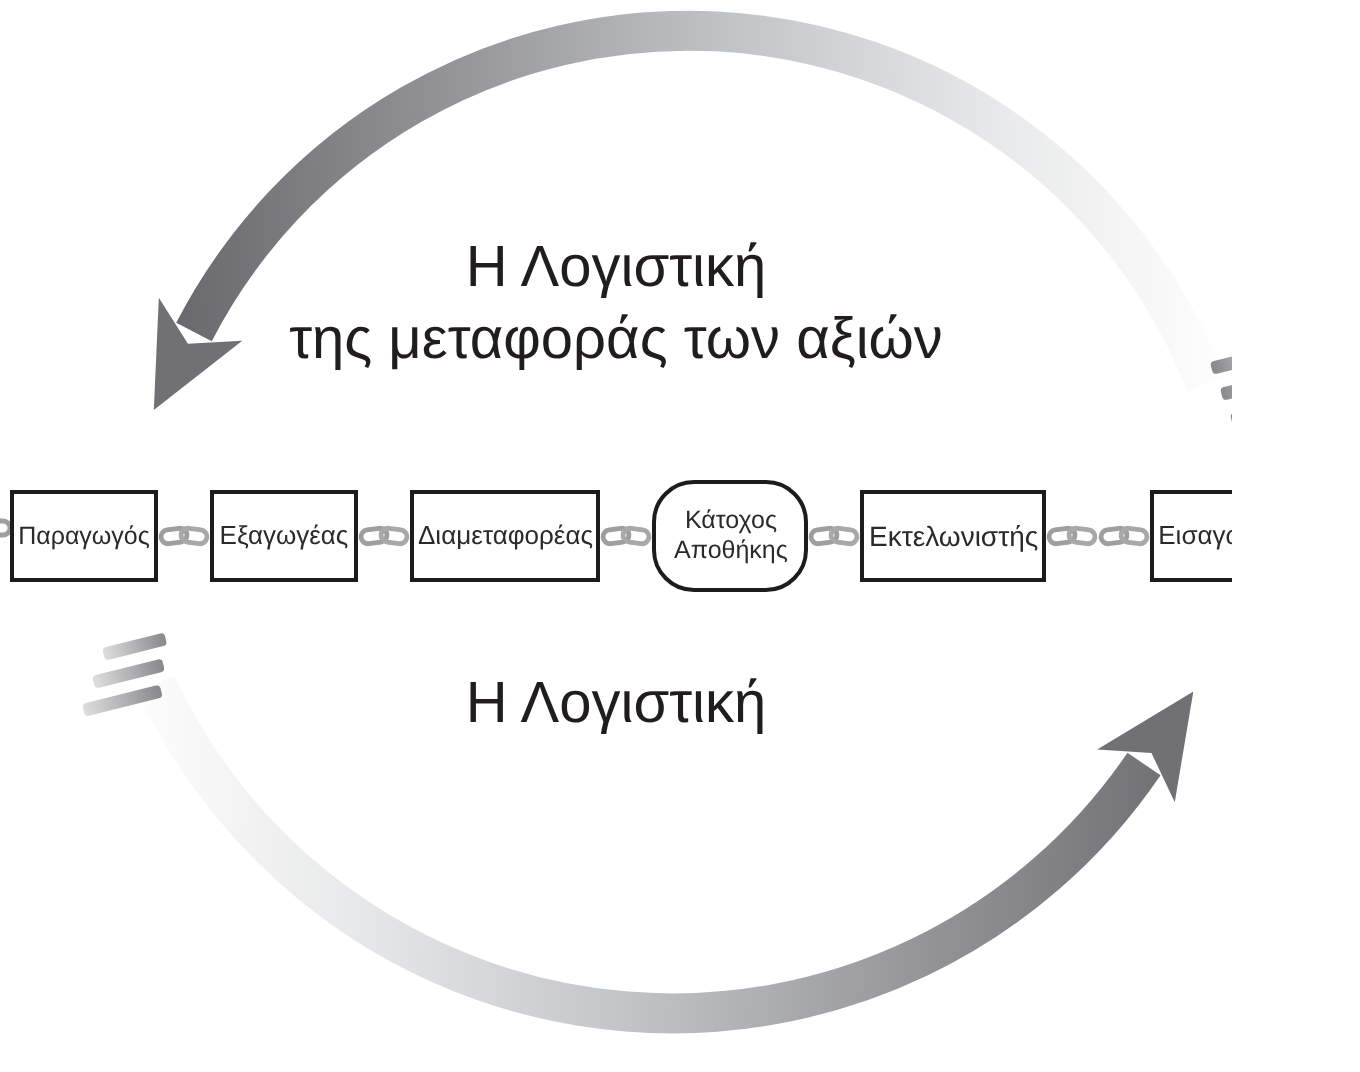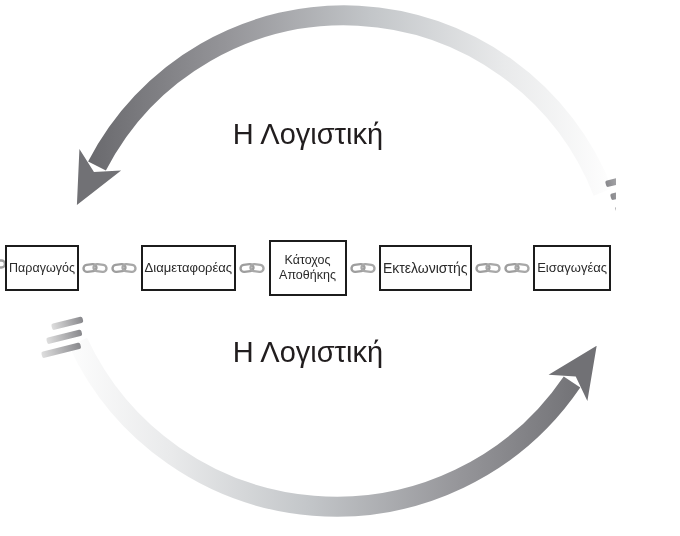--- a/index.html
+++ b/index.html
@@ -53,21 +53,21 @@
     justify-content: center;
     text-align: center;
     font-size: 12.5px;
     line-height: 1.18;
     color: #2a2a2a;
     padding: 2px;
   }
   .entity-box.fs-lg { font-size: 13px; }
   .entity-box.fs-sm { font-size: 13px; }
   .entity-box.fs-md { font-size: 14px; }
-  .entity-box.tall  { flex-basis: 78px; min-height: 56px; }
+  .entity-box.tall  { flex-basis: 78px; min-height: 56px; border-radius: 21px; }
   .link-icon { flex: 0 0 auto; display: block; }
   .chain-fragment {
     position: absolute;
     left: 0;
     top: 257px;
     z-index: 3;
   }
 </style>
 </head>
 <body>
@@ -113,20 +113,21 @@
     <path d="M 78 342 A 285 285 0 0 0 572 382" fill="none" stroke="url(#gBot)" stroke-width="20" marker-end="url(#arrowHead)"></path>
     <g>
       <rect x="0" y="0" width="32" height="6.5" rx="2" fill="url(#gStripeBL)" transform="translate(51,324) rotate(-14)"></rect>
       <rect x="0" y="0" width="36" height="6.5" rx="2" fill="url(#gStripeBL)" transform="translate(46,338) rotate(-14)"></rect>
       <rect x="0" y="0" width="40" height="6.5" rx="2" fill="url(#gStripeBL)" transform="translate(41,352) rotate(-14)"></rect>
     </g>
   </svg>
 
   <div class="flow-title top">
     <div>Η Λογιστική</div>
+    <div>της μεταφοράς των αξιών</div>
   </div>
 
   <div class="flow-title bottom">
     <div>Η Λογιστική</div>
   </div>
 
   <svg class="chain-fragment" width="6" height="14" viewBox="0 0 6 14">
     <rect x="-9" y="3.5" width="14" height="7" rx="3.5" fill="none" stroke="#9e9e9e" stroke-width="2.4"></rect>
   </svg>
 
@@ -134,20 +135,23 @@
 
     <div class="entity-box">
       <span>Παραγωγός</span>
     </div>
 
     <svg class="link-icon" width="26" height="14" viewBox="0 0 26 14">
       <rect x="1.5" y="3.5" width="13" height="7" rx="3.5" fill="none" stroke="#9e9e9e" stroke-width="2.4" transform="rotate(-7 8 7)"></rect>
       <rect x="11.5" y="3.5" width="13" height="7" rx="3.5" fill="none" stroke="#a8a8a8" stroke-width="2.4" transform="rotate(7 18 7)"></rect>
     </svg>
 
+    <div class="entity-box fs-lg">
+      <span>Εξαγωγέας</span>
+    </div>
 
     <svg class="link-icon" width="26" height="14" viewBox="0 0 26 14">
       <rect x="1.5" y="3.5" width="13" height="7" rx="3.5" fill="none" stroke="#9e9e9e" stroke-width="2.4" transform="rotate(-7 8 7)"></rect>
       <rect x="11.5" y="3.5" width="13" height="7" rx="3.5" fill="none" stroke="#a8a8a8" stroke-width="2.4" transform="rotate(7 18 7)"></rect>
     </svg>
 
     <div class="entity-box fs-sm">
       <span>Διαμεταφορέας</span>
     </div>
 

